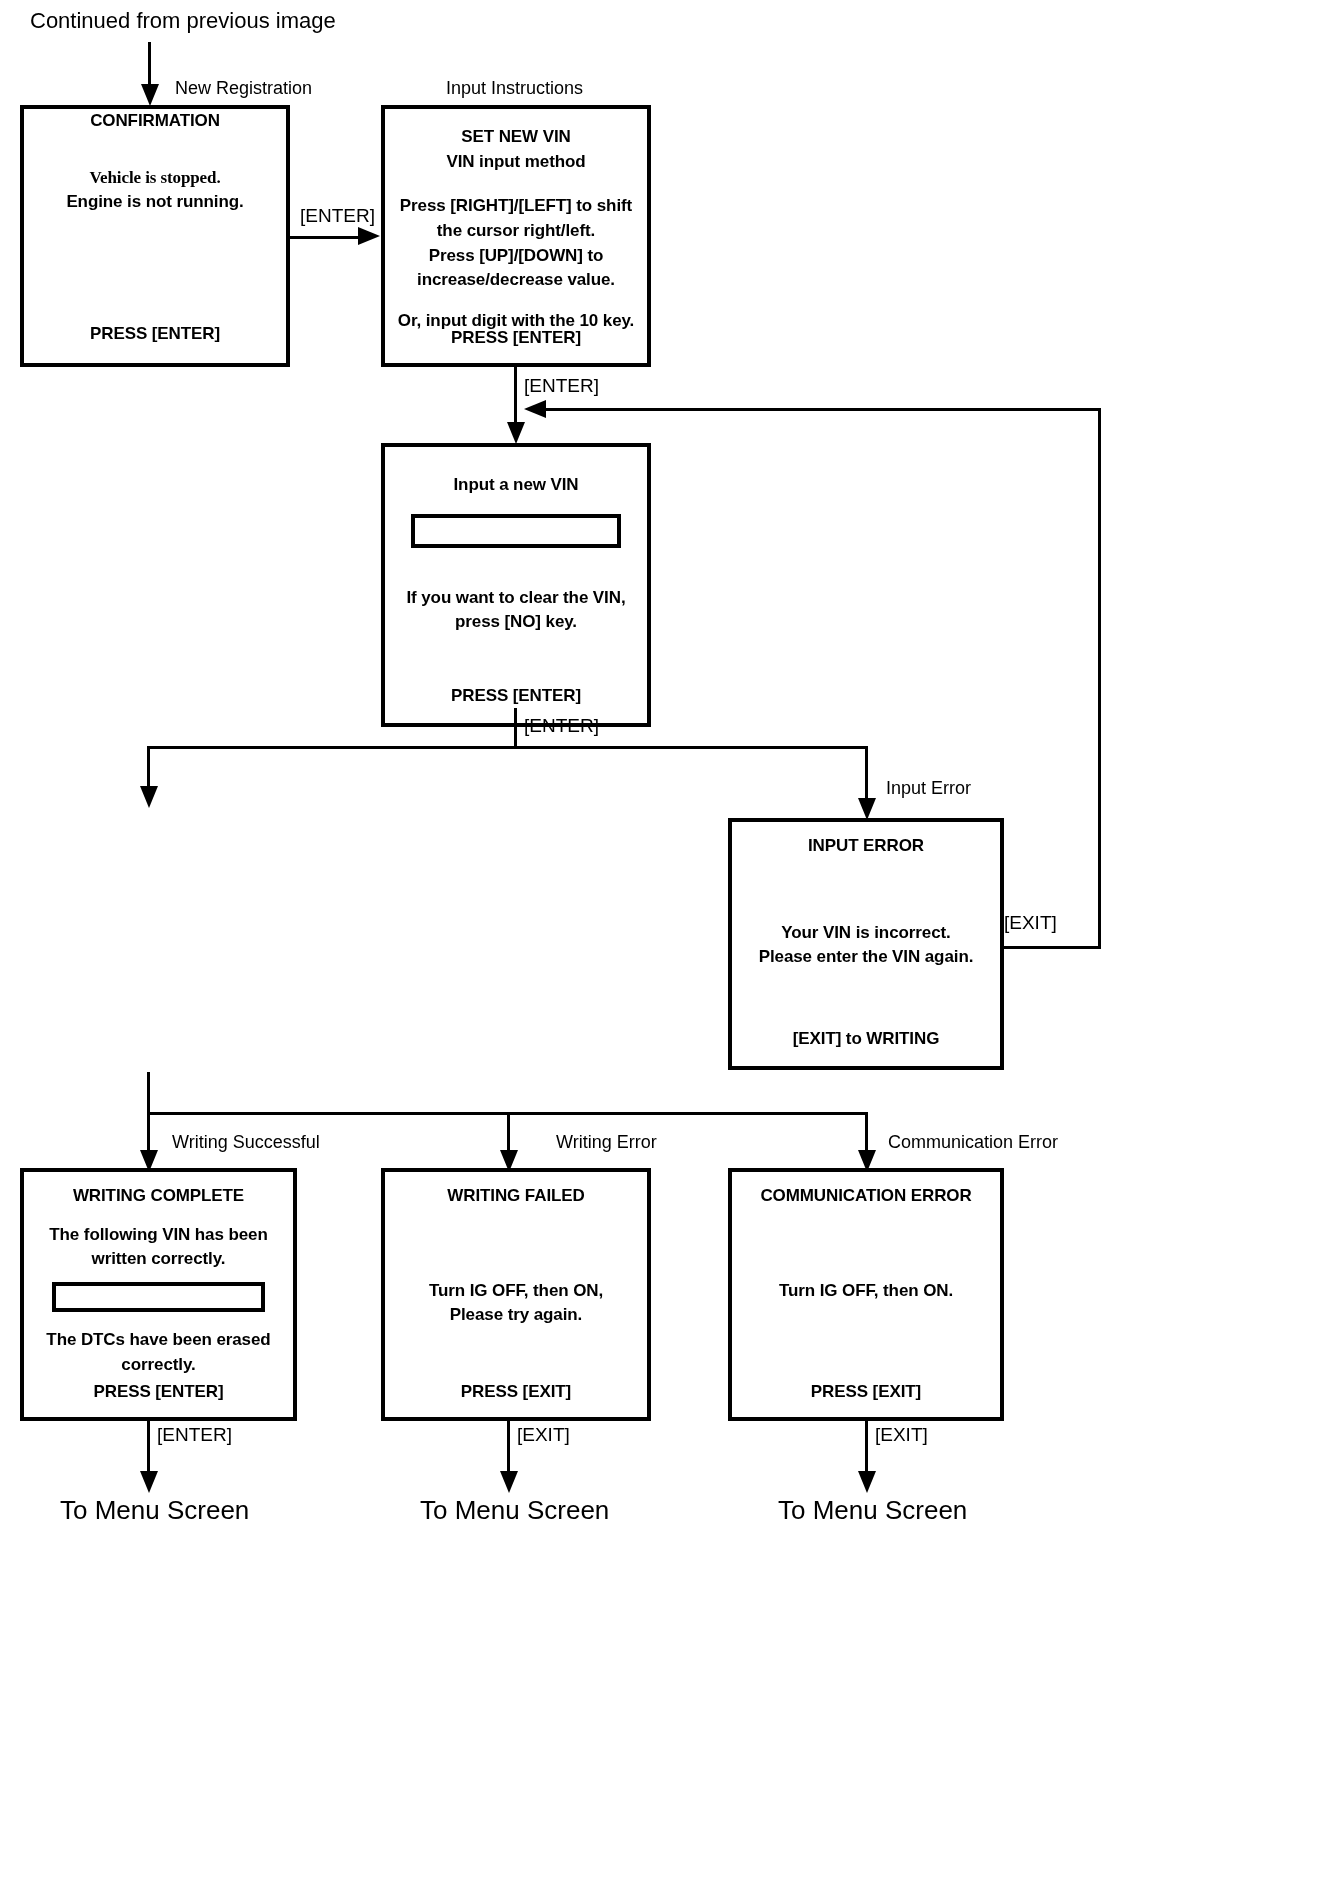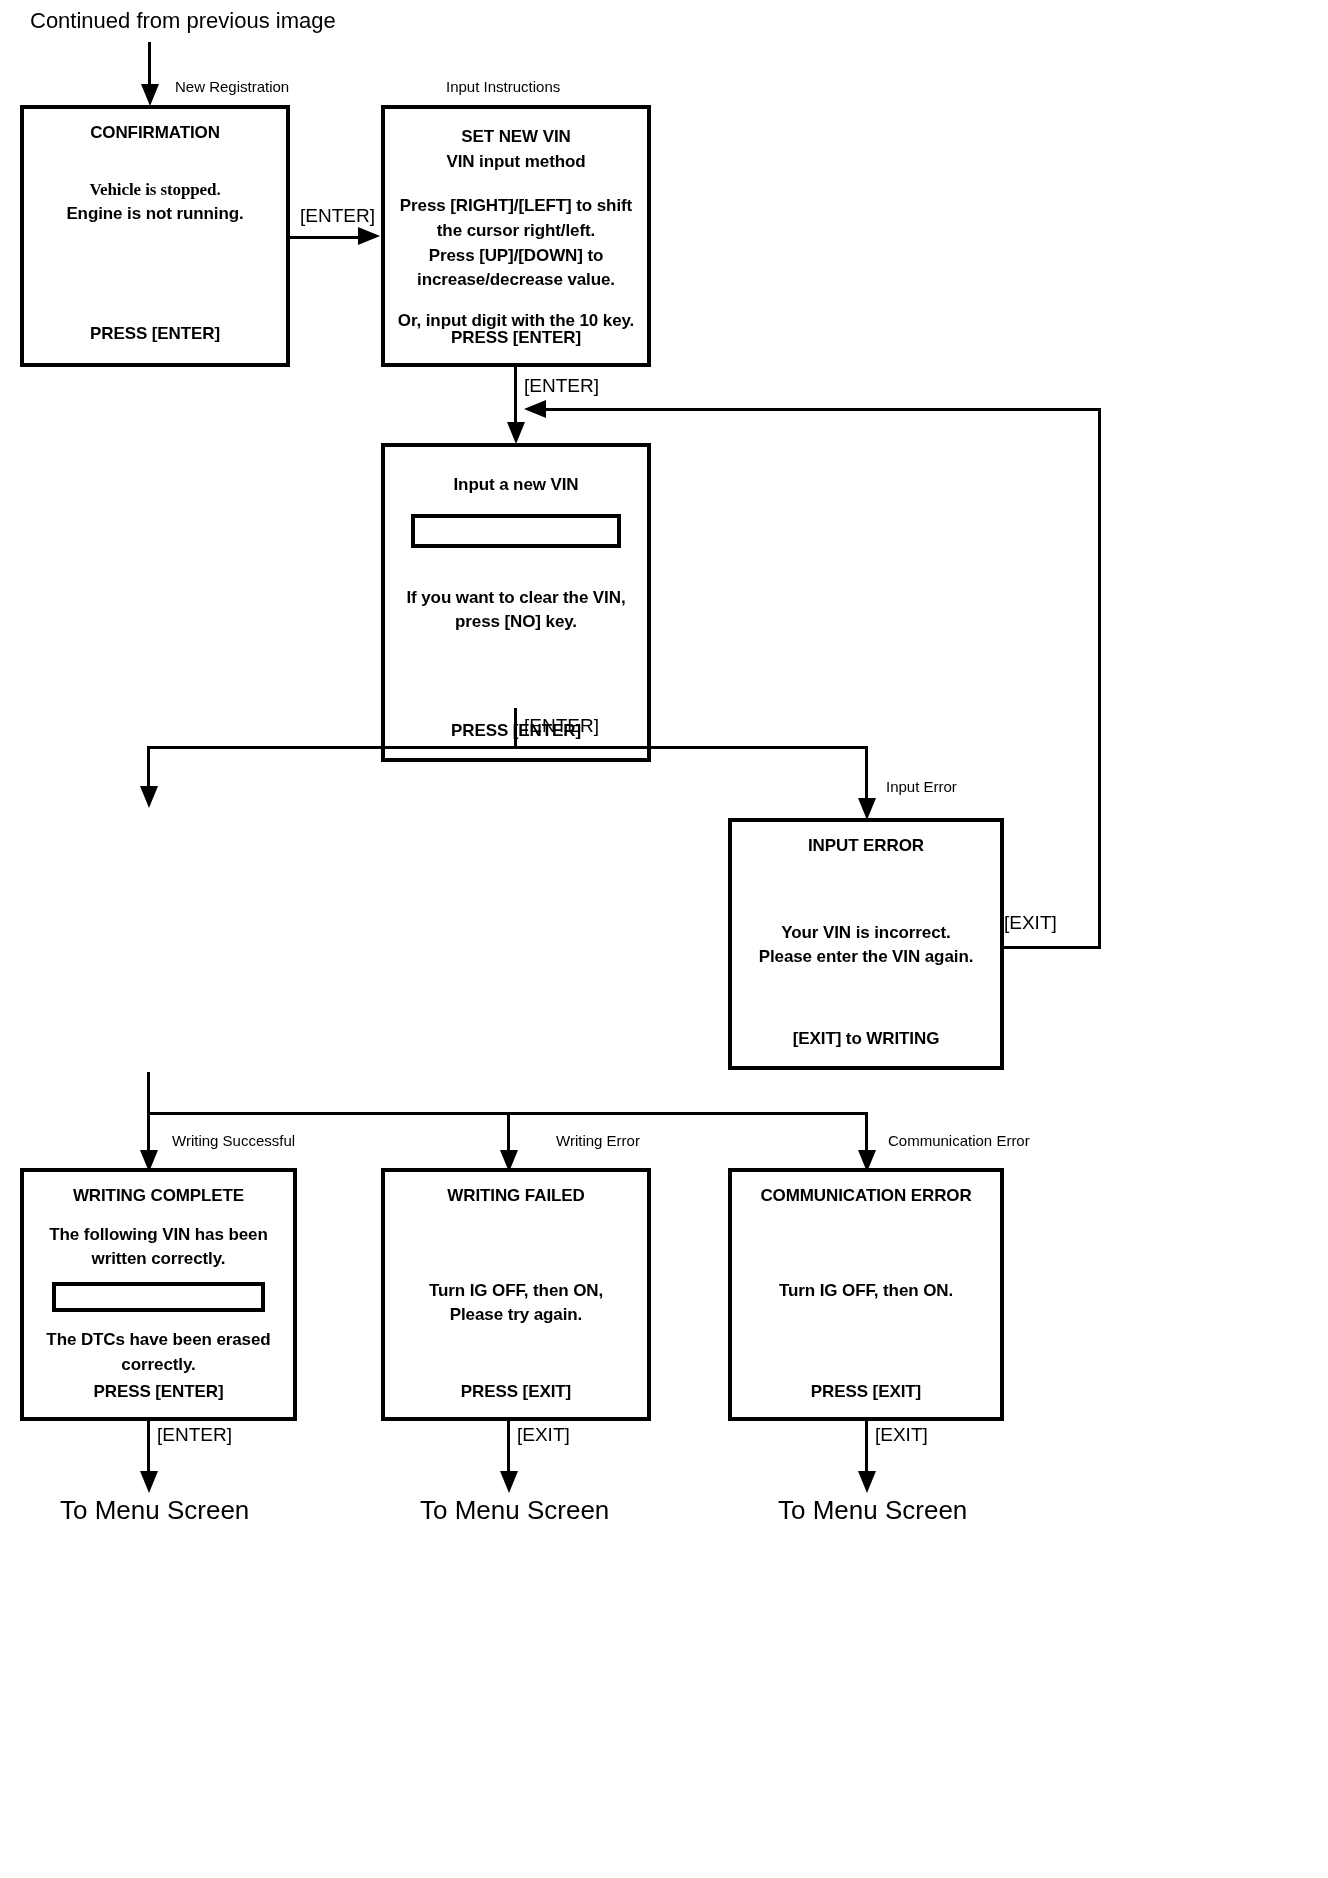--- a/index.html
+++ b/index.html
@@ -36,21 +36,21 @@
   .vin-field {
     border: 4px solid #000;
     height: 34px;
     background: #fff;
     box-sizing: border-box;
   }
   
   .anno {
     position: absolute;
     font-family: "Liberation Sans", sans-serif;
-    font-size: 15px;
+    font-size: 18px;
     font-weight: normal;
     color: #000;
     white-space: nowrap;
   }
   .edge-label {
     position: absolute;
     font-family: "Liberation Sans", sans-serif;
     font-size: 19px;
     color: #000;
     white-space: nowrap;
@@ -95,21 +95,21 @@
 
   <div class="anno" style="left:30px; top:8px; font-size:22px;">Continued from previous image</div>
 
   <div class="vline" style="left:148px; top:42px; height:48px;"></div>
   <div class="arrow-down" style="left:141px; top:84px;"></div>
 
   <div class="anno" style="left:175px; top:78px;">New Registration</div>
   <div class="anno" style="left:446px; top:78px;">Input Instructions</div>
 
   <div class="screen-box" style="left:20px; top:105px; width:270px; height:262px;">
-    <div class="line" style="margin-top:12px;text-align:center;">CONFIRMATION</div>
+    <div class="line" style="text-align:center;">CONFIRMATION</div>
     <div class="line gap-top-lg">Vehicle is stopped.</div>
     <div class="line">Engine is not running.</div>
     <div class="line" style="position:absolute; left:0; right:0; bottom:16px;">PRESS [ENTER]</div>
   </div>
 
   <div class="hline" style="left:290px; top:236px; width:72px;"></div>
   <div class="arrow-right" style="left:358px; top:227px;"></div>
   <div class="edge-label" style="left:300px; top:205px;">[ENTER]</div>
 
   <div class="screen-box pad-h" style="left:381px; top:105px; width:270px; height:262px;">
@@ -123,21 +123,21 @@
     <div class="line" style="position:absolute; left:0; right:0; bottom:12px;">PRESS [ENTER]</div>
   </div>
 
   <div class="vline" style="left:514px; top:367px; height:62px;"></div>
   <div class="arrow-down" style="left:507px; top:422px;"></div>
   <div class="edge-label" style="left:524px; top:375px;">[ENTER]</div>
 
   <div class="hline" style="left:546px; top:408px; width:555px;"></div>
   <div class="arrow-left" style="left:524px; top:400px;"></div>
 
-  <div class="screen-box pad-h" style="left:381px; top:443px; width:270px; height:319px;">
+  <div class="screen-box pad-h" style="left:381px; top:443px; width:270px; height:284px;">
     <div class="line" style="margin-top:26px;">Input a new VIN</div>
     <div class="vin-field" style="margin:16px 16px 0 16px;"></div>
     <div class="line" style="margin-top:38px;">If you want to clear the VIN,</div>
     <div class="line">press [NO] key.</div>
     <div class="line" style="position:absolute; left:0; right:0; bottom:14px;">PRESS [ENTER]</div>
   </div>
 
   <div class="vline" style="left:514px; top:708px; height:40px;"></div>
   <div class="edge-label" style="left:524px; top:715px;">[ENTER]</div>
   <div class="hline" style="left:147px; top:746px; width:721px;"></div>

